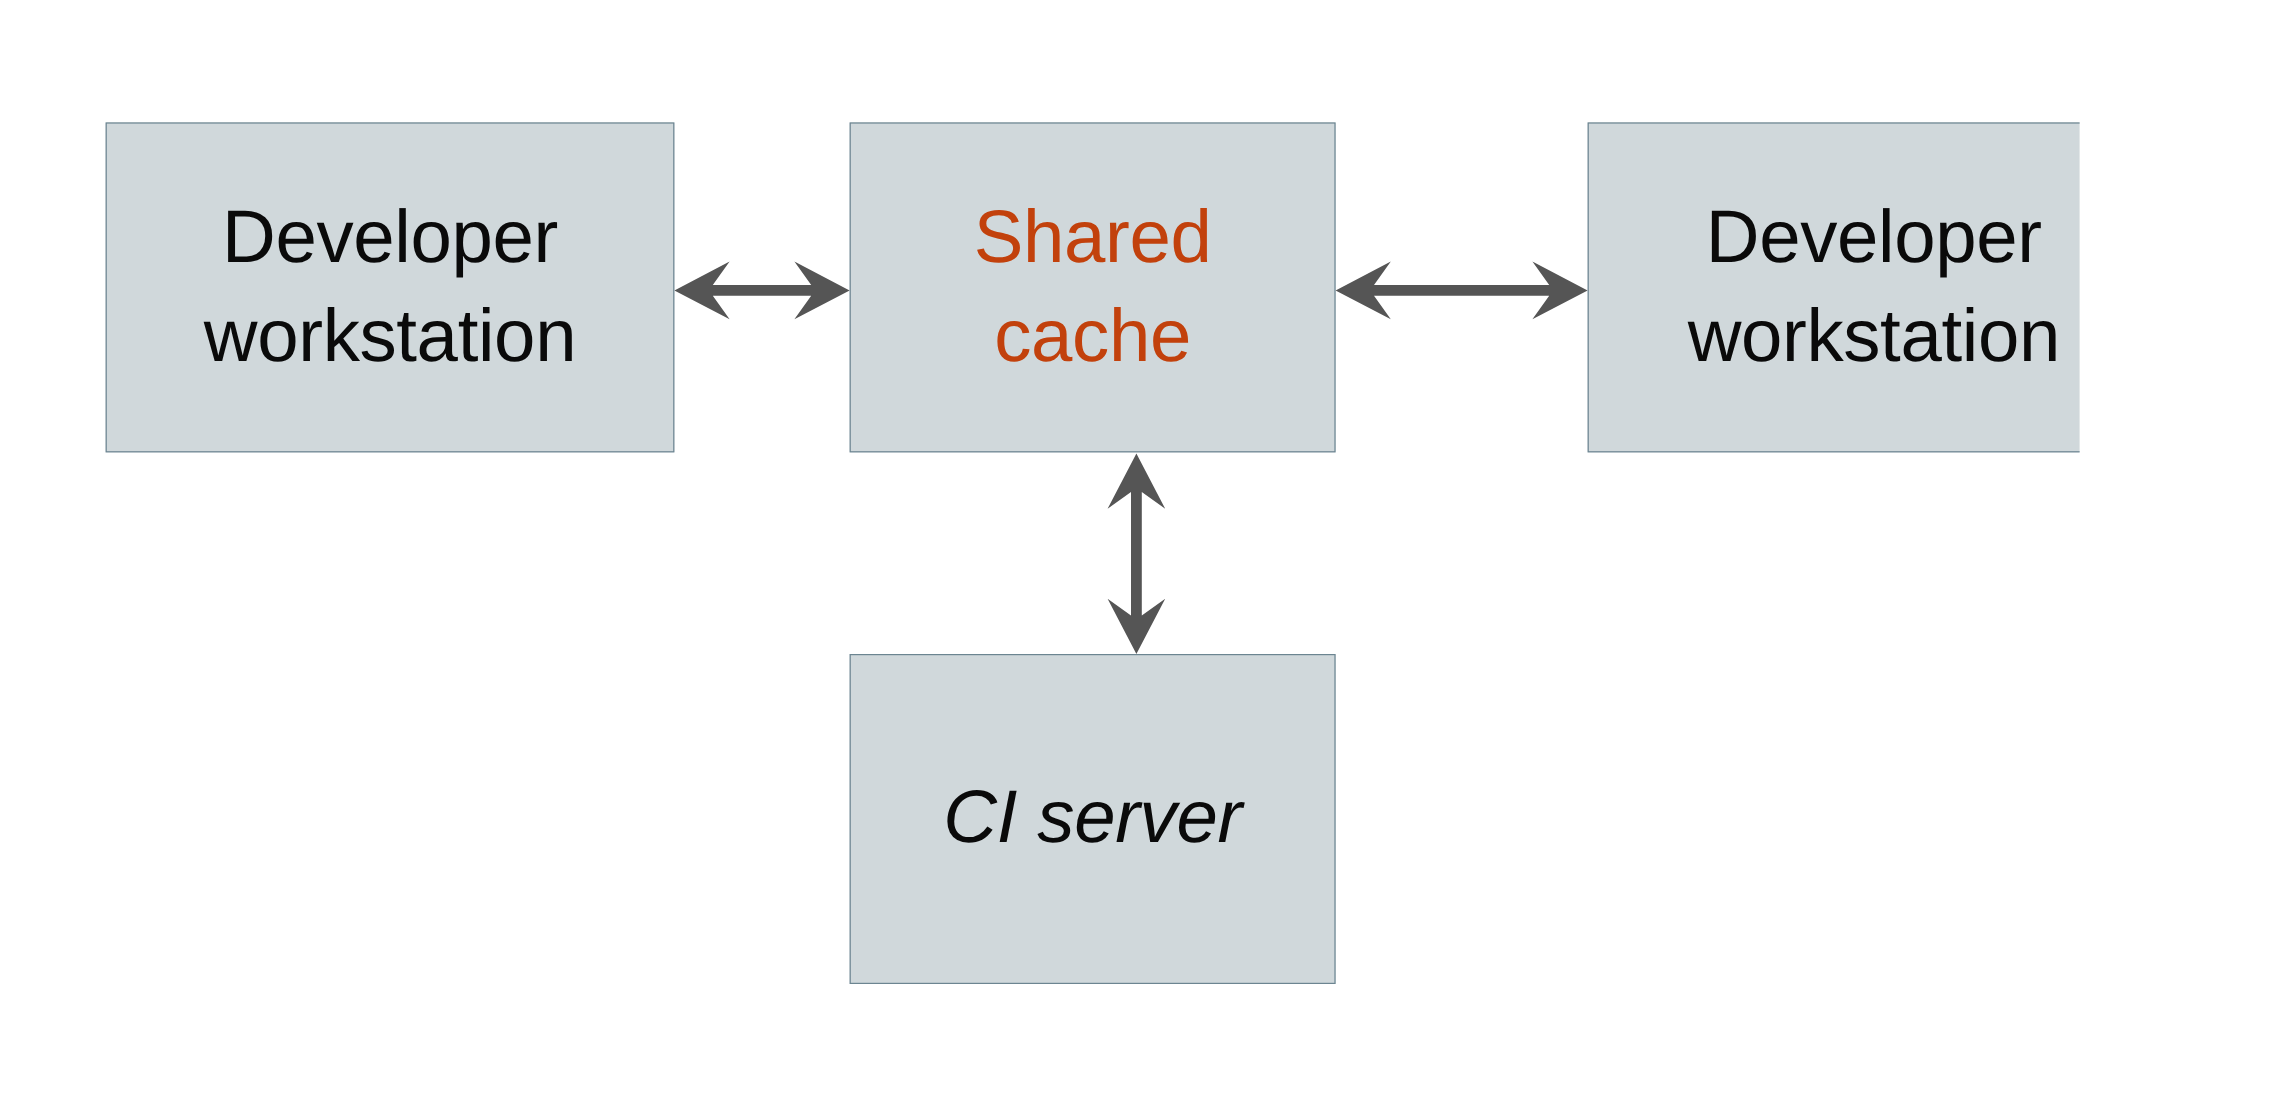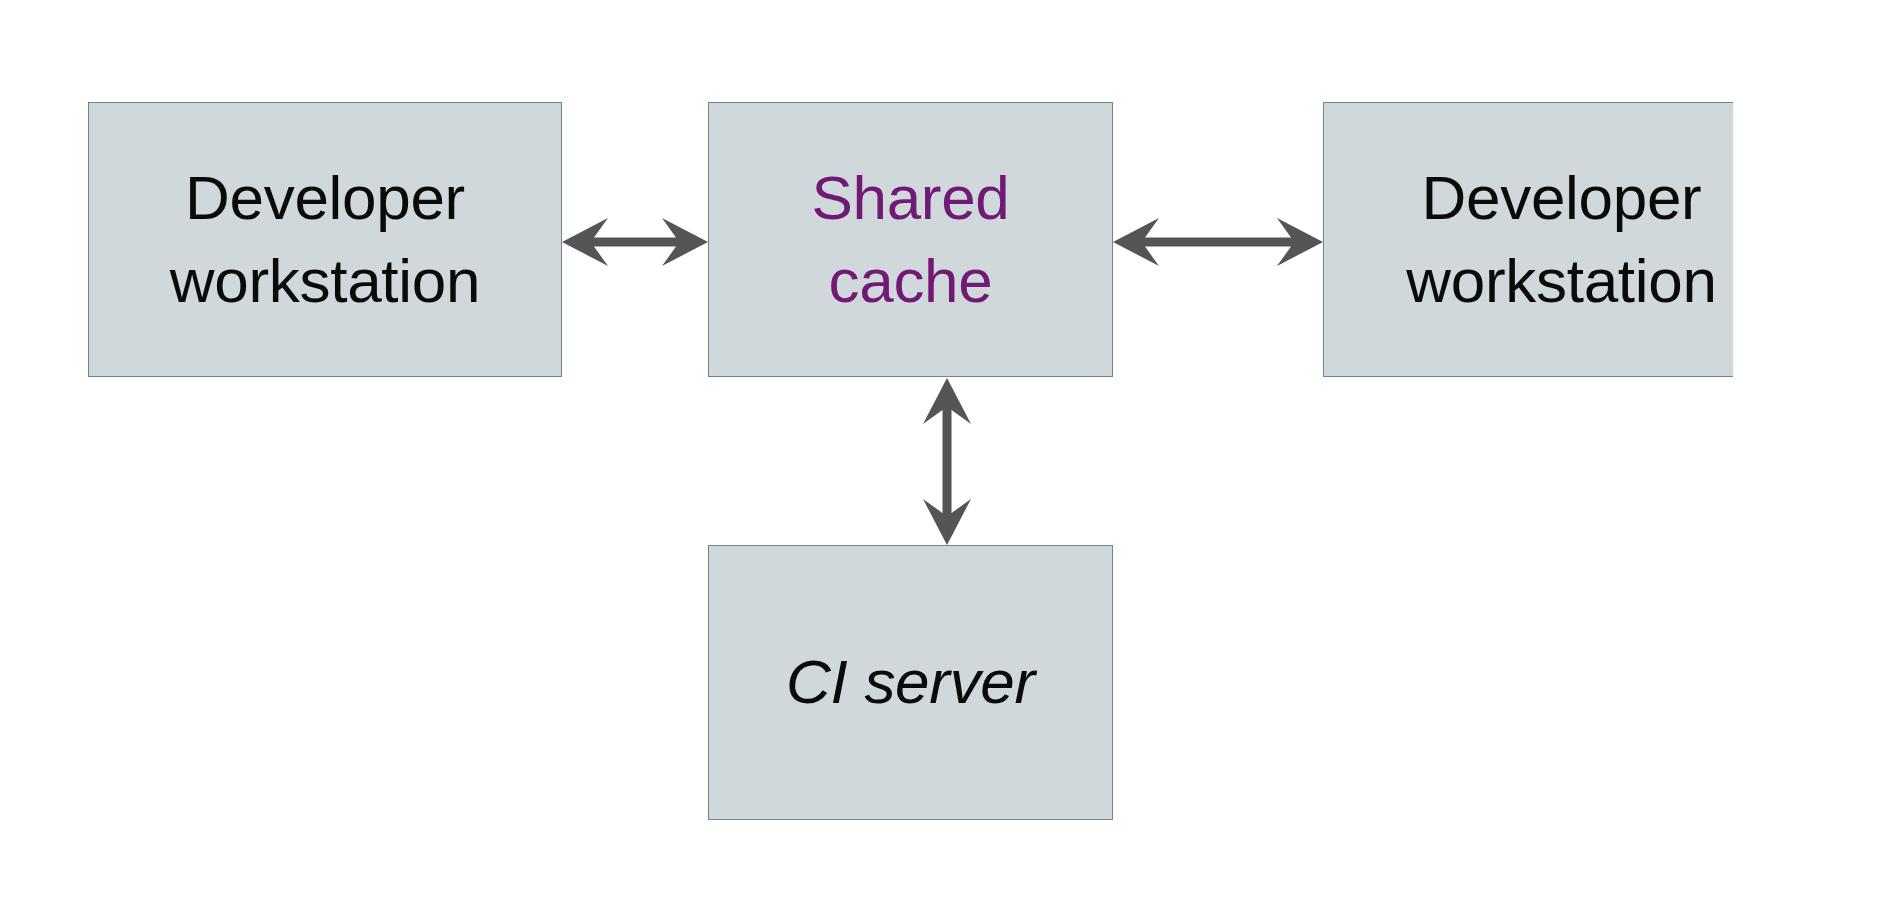--- a/index.html
+++ b/index.html
@@ -50,21 +50,21 @@
 <body>
 
 <div id="canvas" style="background: rgb(255, 255, 255);">
 
   <div class="node" id="node-0" style="left: 88px; top: 102px; width: 474px; height: 275px; background: rgb(208, 216, 219); border-color: rgb(108, 133, 145);">
     <span class="node-label" style="color: rgb(10, 10, 10);">Developer
 workstation</span>
   </div>
 
   <div class="node" id="node-1" style="left: 708px; top: 102px; width: 405px; height: 275px; background: rgb(208, 216, 219); border-color: rgb(108, 133, 145);">
-    <span class="node-label" style="color: #701a75;">Shared
+    <span class="node-label" style="color: #c2410c;">Shared
 cache</span>
   </div>
 
   <div class="node" id="node-2" style="left: 1323px; top: 102px; width: 477px; height: 275px; background: rgb(208, 216, 219); border-color: rgb(108, 133, 145);">
     <span class="node-label" style="color: rgb(10, 10, 10);">Developer
 workstation</span>
   </div>
 
   <div class="node" id="node-3" style="left: 708px; top: 545px; width: 405px; height: 275px; background: rgb(208, 216, 219); border-color: rgb(108, 133, 145);">
     <span class="node-label" style="color: rgb(10, 10, 10); font-style: italic;">CI server</span>

